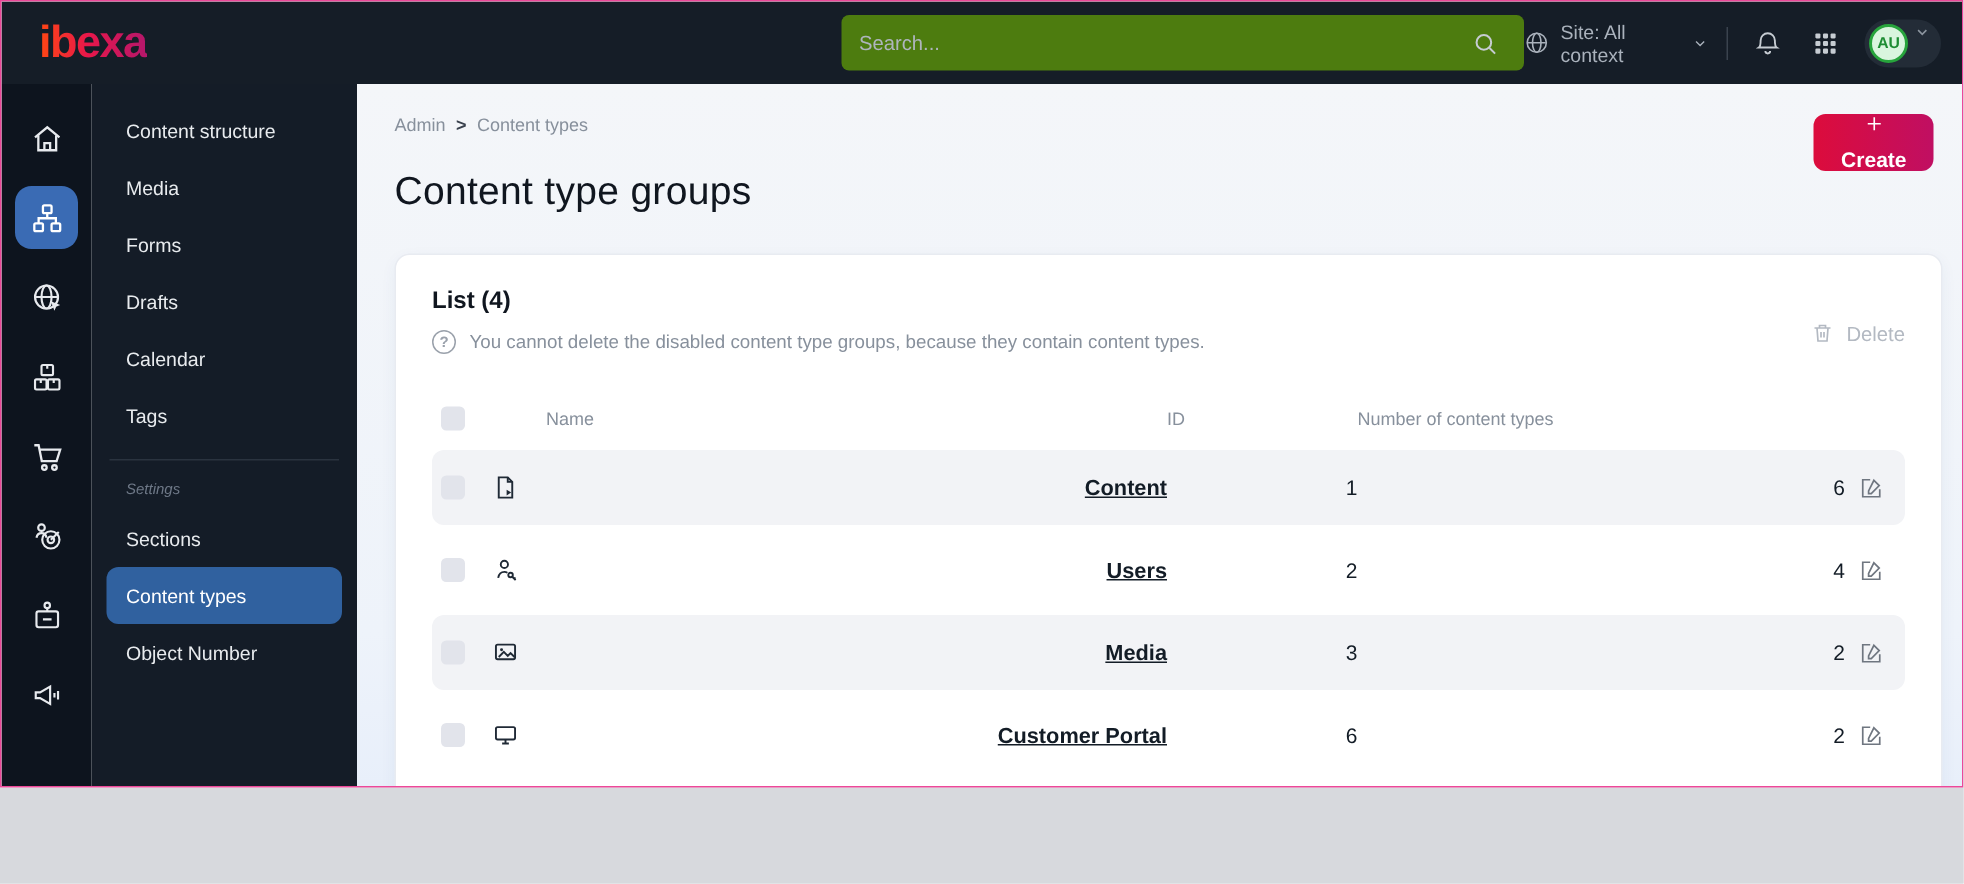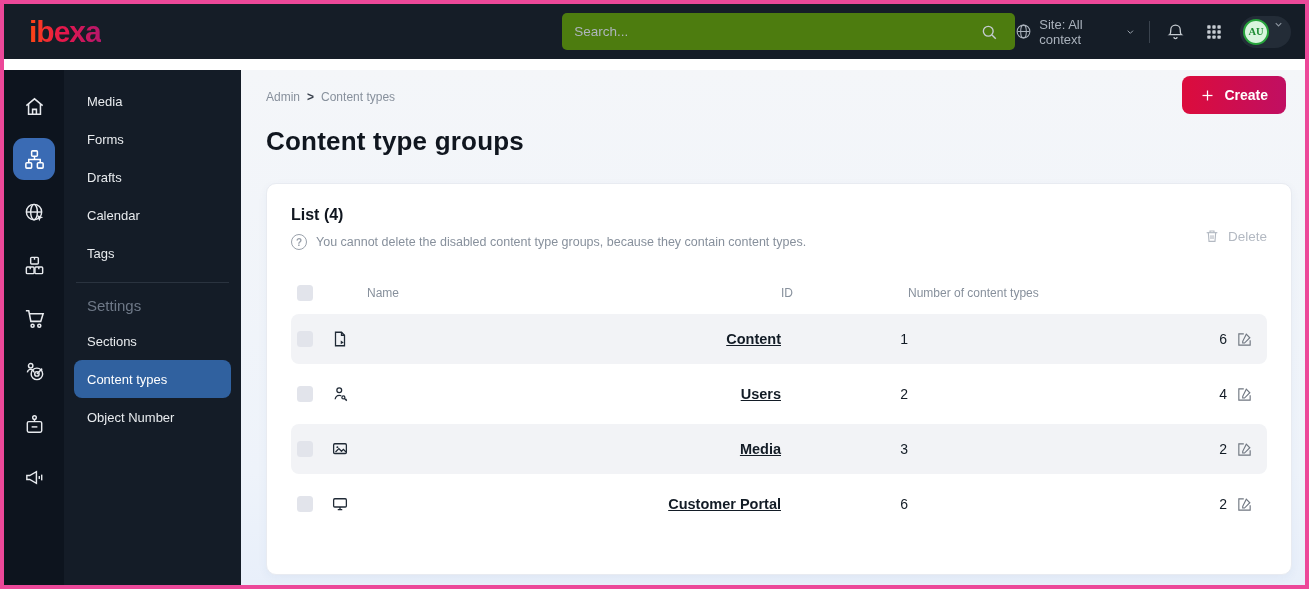--- a/index.html
+++ b/index.html
@@ -1,55 +1,55 @@
 <!DOCTYPE html>
 <html><head>
 <meta charset="utf-8">
 <style>
   * { margin:0; padding:0; box-sizing:border-box; }
   html,body { width:1309px; height:589px; font-family:"Liberation Sans","DejaVu Sans",sans-serif; background:#d7d9dd; }
-  .frame { width:1309px; height:589px; border:4px solid #ec4899; background:#fff; display:flex; flex-direction:column; overflow:hidden;gap:11px; }
+  .frame { width:1309px; height:525px; border:1px solid #ec4899; background:#fff; display:flex; flex-direction:column; overflow:hidden; }
 
   
   .topbar { height:55px; background:#151d27; display:flex; align-items:center; flex:0 0 auto; position:relative; }
   .logo-wrap { width:237px; padding-left:25px; }
   .logo { font-size:30px; font-weight:bold; letter-spacing:-1px;
           background:linear-gradient(90deg,#ff4713 0%,#e8174a 45%,#b4176b 100%);
           -webkit-background-clip:text; background-clip:text; color:transparent; cursor:pointer; }
   .search-box { margin-left:333px; width:478px; height:37px; background:#4d7c0f; border-radius:5px;
                 display:flex; align-items:center; padding:0 12px; }
   .search-box input { flex:1; background:transparent; border:none; outline:none; color:#cfd4da; font-size:13.5px; }
   .search-box input::placeholder { color:#aeb5bd; }
   .top-right { margin-left:auto; display:flex; align-items:center; gap:13px; padding-right:14px; color:#aab2bc; }
   .site-ctx { display:flex; align-items:center; gap:7px; font-size:13px; cursor:pointer; }
   .vdiv { width:1px; height:22px; background:#3a434e; }
   .icon-btn { display:flex; align-items:center; justify-content:center; width:28px; height:28px; cursor:pointer; color:#c6ccd2; }
-  .avatar-pill { display:flex; align-items:flex-start; gap:4px; background:#232c37; border-radius:16px; padding:3px 7px 3px 3px; cursor:pointer;font-family:Liberation Serif, serif; }
+  .avatar-pill { display:flex; align-items:flex-start; gap:4px; background:#232c37; border-radius:16px; padding:3px 7px 3px 3px; cursor:pointer; }
   .avatar { width:26px; height:26px; border-radius:50%; background:#d9f5de; border:2px solid #27a43c; color:#1d8c33;
             font-size:10.5px; font-weight:bold; display:flex; align-items:center; justify-content:center; }
 
   
   .body-row { flex:1; display:flex; min-height:0; }
   .rail { width:60px; background:#0d141e; display:flex; flex-direction:column; align-items:center; padding-top:15px; gap:11px; flex:0 0 auto; }
   .rail-item { width:42px; height:42px; border-radius:11px; display:flex; align-items:center; justify-content:center; color:#e7eaee; cursor:pointer; }
   .rail-item.active { background:#3a6bb4; }
   .menu { width:177px; background:#141c27; padding:12px 10px 0 10px; flex:0 0 auto; }
   .menu-item { height:38px; display:flex; align-items:center; padding:0 13px; color:#e8ebee; font-size:13px; border-radius:8px; cursor:pointer; }
   .menu-item.active { background:#30619f; color:#fff; }
   .menu-divider { height:1px; background:#2a333f; margin:10px 2px; }
-  .menu-section-label { padding:4px 13px 8px; font-size:15px; color:#6e7887; }
+  .menu-section-label { padding:4px 13px 8px; font-size:10px; color:#6e7887;font-style:italic; }
 
   
   .main { flex:1; background:linear-gradient(180deg,#f4f6f9 0%,#eef3fa 78%,#e8effa 100%); padding:20px 13px 0 25px; position:relative; overflow:hidden; }
   .breadcrumb { font-size:12px; color:#87909c; display:flex; gap:7px; align-items:center; }
   .crumb-sep { color:#39414d; font-weight:bold; }
-  .create-btn { position:absolute; top:6px; right:19px; height:38px; padding:0 18px; border:none; border-radius:8px;
+  .create-btn { position:absolute; top:20px; right:19px; height:38px; padding:0 18px; border:none; border-radius:8px;
                 background:linear-gradient(90deg,#dc0c3c 0%,#c00f62 100%); color:#fff; font-size:14px; font-weight:bold;
-                display:flex; align-items:center; gap:9px; cursor:pointer; font-family:inherit; }
-  .page-title { margin-top:22px; font-size:26px; font-weight:bold; color:#10161f; letter-spacing:.2px; }
+                display:flex; align-items:center; gap:9px; cursor:pointer; font-family:inherit;flex-direction:column; }
+  .page-title { margin-top:22px; font-size:26px; font-weight:normal; color:#10161f; letter-spacing:.2px; }
 
   .card { margin-top:26px; background:#fff; border:1px solid #e8ebf1; border-radius:10px;
           box-shadow:0 3px 10px rgba(40,70,130,.05); padding:22px 24px; min-height:392px; }
   .card-head { display:flex; justify-content:space-between; align-items:flex-start; }
   .list-title { font-size:16px; font-weight:bold; color:#10161f; }
   .list-note { margin-top:10px; display:flex; align-items:center; gap:9px; font-size:12.5px; color:#87909c; }
   .qmark { width:16px; height:16px; border:1.4px solid #9aa1ab; border-radius:50%; color:#9aa1ab; font-size:10px; font-weight:bold;
            display:flex; align-items:center; justify-content:center; flex:0 0 auto; }
   .delete-btn { margin-top:22px; display:flex; align-items:center; gap:8px; color:#b3b9c2; font-size:13.5px;
                 background:none; border:none; cursor:default; font-family:inherit; }
@@ -191,20 +191,23 @@
         <svg width="23" height="23" viewBox="0 0 24 24" fill="none" stroke="currentColor" stroke-width="1.5">
             <path d="M4 10v4h3l7 4V6l-7 4H4z"></path>
             <path d="M17 10.5v3"></path>
             <path d="M19.5 9v6"></path>
           </svg>
       </div>
     </div>
 
     <div class="menu">
       <div class="menu-item">
+          <span>Content structure</span>
+        </div>
+      <div class="menu-item">
           <span>Media</span>
         </div>
       <div class="menu-item">
           <span>Forms</span>
         </div>
       <div class="menu-item">
           <span>Drafts</span>
         </div>
       <div class="menu-item">
           <span>Calendar</span>

